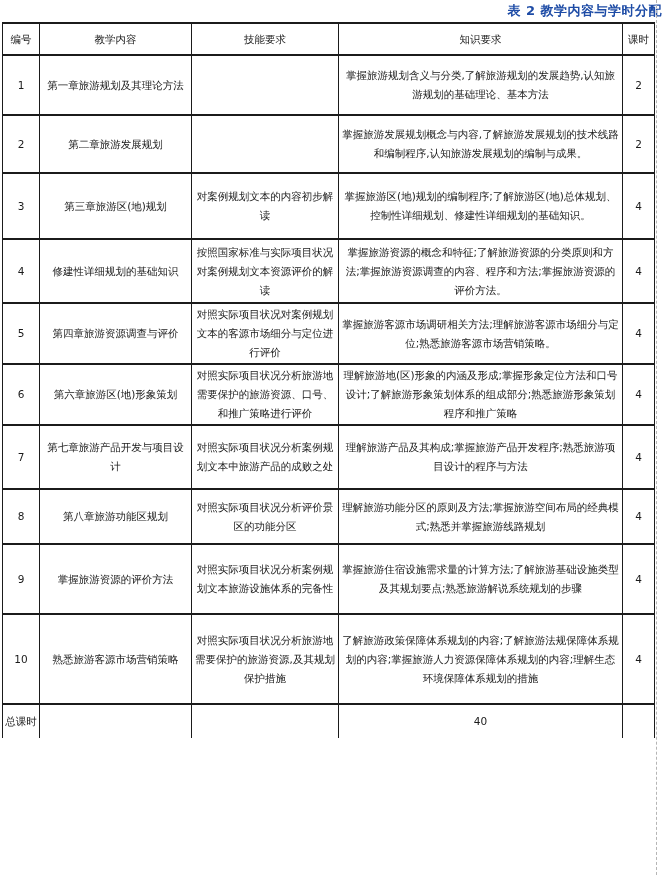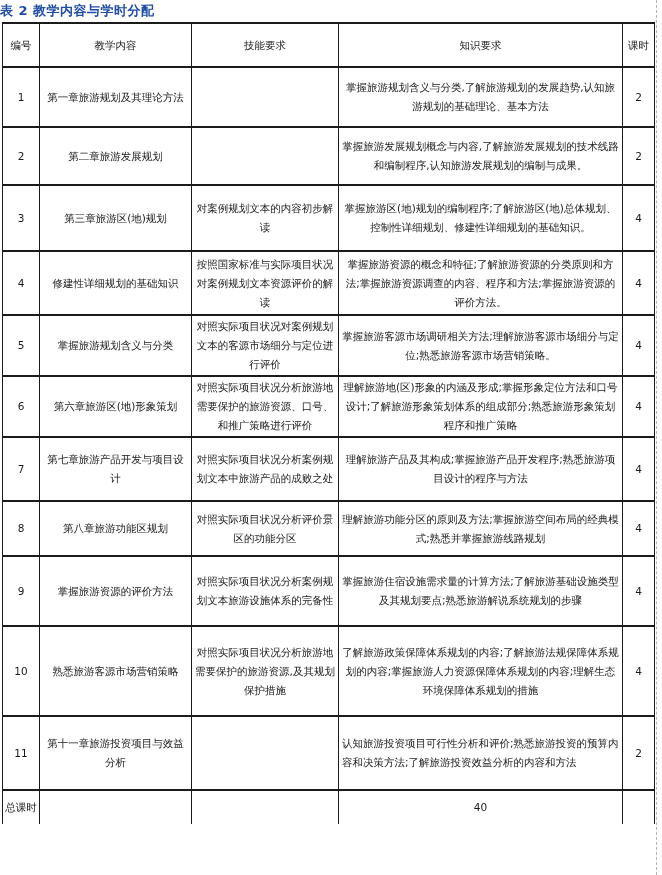--- a/index.html
+++ b/index.html
@@ -7,21 +7,21 @@
   body {
     background: #ffffff;
     font-family: "DejaVu Sans", sans-serif;
     color: #1a1a1a;
     overflow: hidden;
     position: relative;
   }
   .doc-title {
     height: 22px;
     line-height: 21px;
-    text-align: left;
+    text-align: right;
     font-size: 13px;
     font-weight: bold;
     letter-spacing: 0.5px;
   }
   table.sched {
     border-collapse: collapse;
     table-layout: fixed;
     margin-left: 2px;
     width: 652px;
   }
@@ -30,21 +30,21 @@
     border-top-width: 2px;
     border-bottom-width: 2px;
     font-size: 10.5px;
     font-weight: normal;
     text-align: center;
     vertical-align: middle;
     line-height: 19px;
     padding: 1px 3px;
     overflow: hidden;
   }
-  .sched thead tr { height: 44px; }
+  .sched thead tr { height: 32px; }
   .sched tfoot tr { height: 34px; }
   .sched tfoot td { border-bottom: none; }
   td.align-left { text-align: left; }
   .page-boundary {
     position: absolute;
     left: 656px;
     top: 0;
     height: 875px;
     width: 0;
     border-left: 1px dashed #b5b5b5;
@@ -96,21 +96,21 @@
       </tr>
       <tr style="height: 64px;">
         <td>4</td>
         <td>修建性详细规划的基础知识</td>
         <td>按照国家标准与实际项目状况对案例规划文本资源评价的解读</td>
         <td>掌握旅游资源的概念和特征;了解旅游资源的分类原则和方法;掌握旅游资源调查的内容、程序和方法;掌握旅游资源的评价方法。</td>
         <td>4</td>
       </tr>
       <tr style="height: 56px;">
         <td>5</td>
-        <td>掌握旅游规划含义与分类</td>
+        <td>第四章旅游资源调查与评价</td>
         <td>对照实际项目状况对案例规划文本的客源市场细分与定位进行评价</td>
         <td>掌握旅游客源市场调研相关方法;理解旅游客源市场细分与定位;熟悉旅游客源市场营销策略。</td>
         <td>4</td>
       </tr>
       <tr style="height: 59px;">
         <td>6</td>
         <td>第六章旅游区(地)形象策划</td>
         <td>对照实际项目状况分析旅游地需要保护的旅游资源、口号、和推广策略进行评价</td>
         <td>理解旅游地(区)形象的内涵及形成;掌握形象定位方法和口号设计;了解旅游形象策划体系的组成部分;熟悉旅游形象策划程序和推广策略</td>
         <td>4</td>
@@ -136,27 +136,20 @@
         <td>掌握旅游住宿设施需求量的计算方法;了解旅游基础设施类型及其规划要点;熟悉旅游解说系统规划的步骤</td>
         <td>4</td>
       </tr>
       <tr style="height: 90px;">
         <td>10</td>
         <td>熟悉旅游客源市场营销策略</td>
         <td>对照实际项目状况分析旅游地需要保护的旅游资源,及其规划保护措施</td>
         <td>了解旅游政策保障体系规划的内容;了解旅游法规保障体系规划的内容;掌握旅游人力资源保障体系规划的内容;理解生态环境保障体系规划的措施</td>
         <td>4</td>
       </tr>
-      <tr style="height: 74px;">
-        <td>11</td>
-        <td>第十一章旅游投资项目与效益分析</td>
-        <td></td>
-        <td class="align-left">认知旅游投资项目可行性分析和评价;熟悉旅游投资的预算内容和决策方法;了解旅游投资效益分析的内容和方法</td>
-        <td>2</td>
-      </tr>
     </tbody>
   <tfoot>
     <tr>
       <td style="padding:1px 0;">总课时</td>
       <td></td>
       <td></td>
       <td>40</td>
       <td></td>
     </tr>
   </tfoot>

